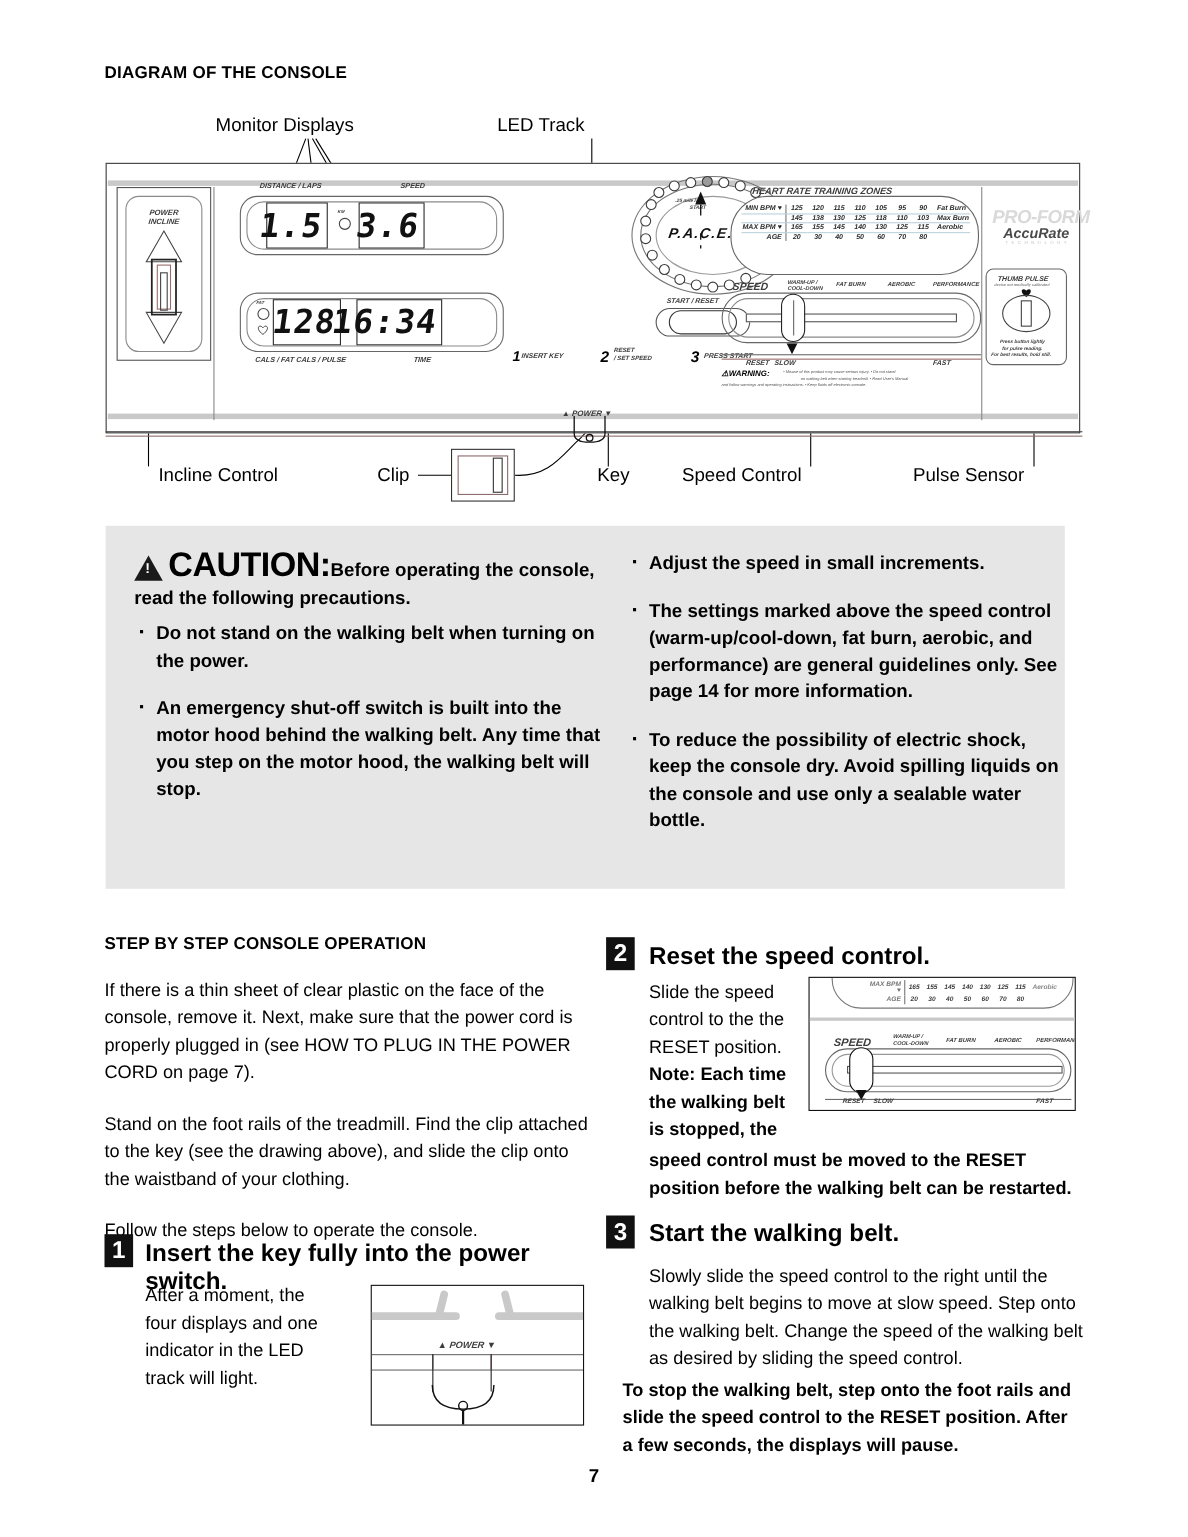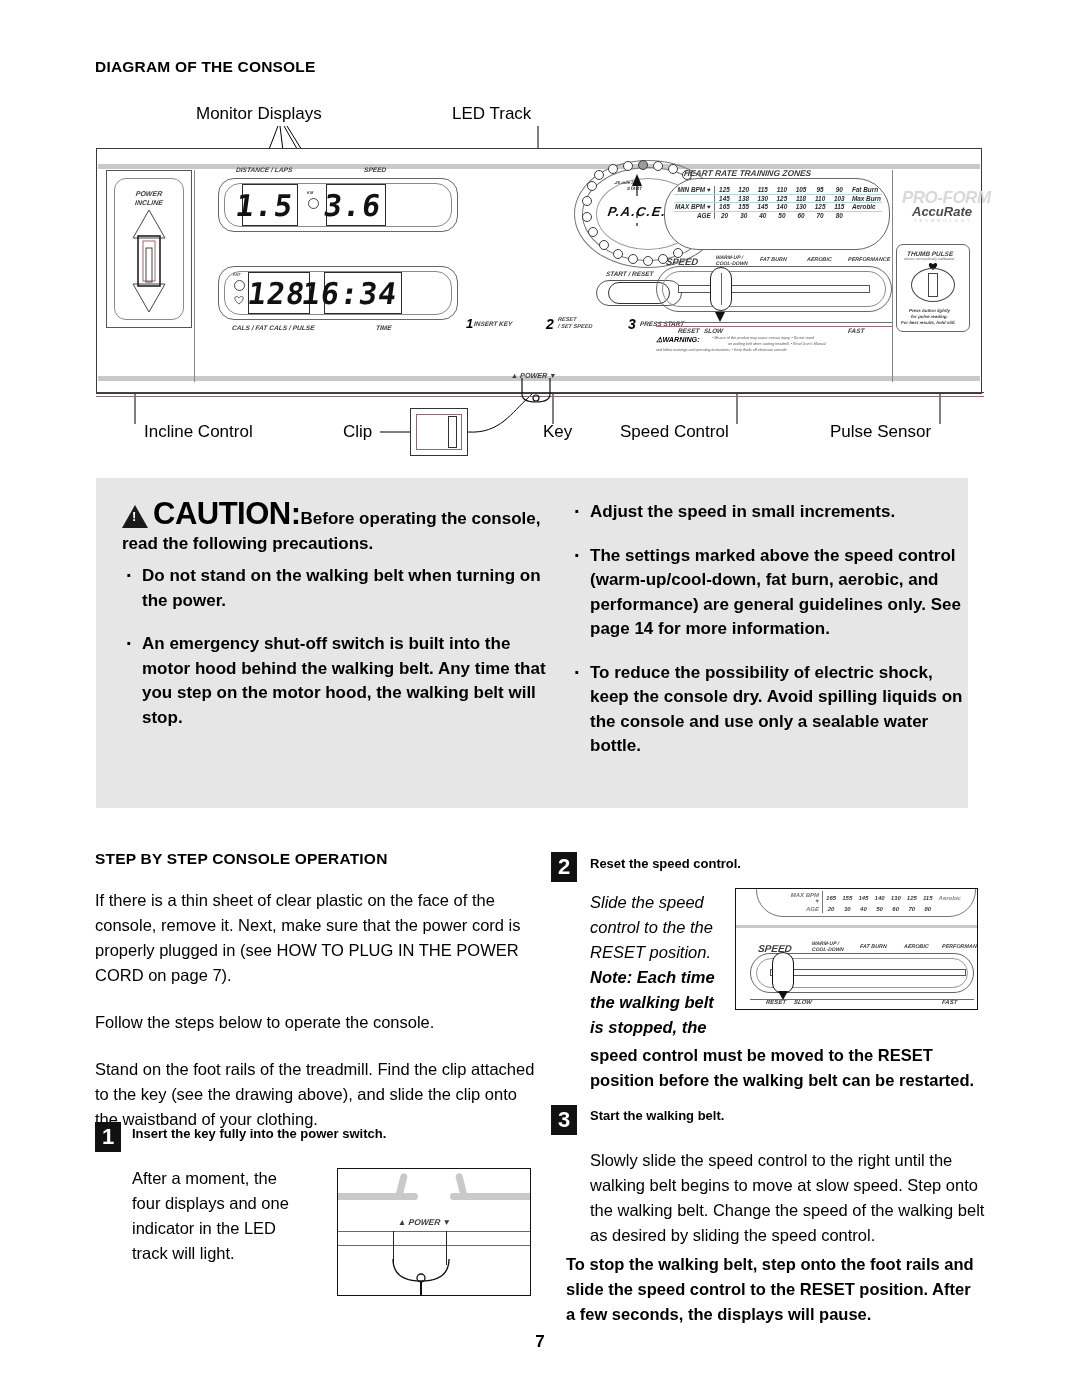--- a/index.html
+++ b/index.html
@@ -332,21 +332,21 @@
     color: #fff;
     font-size: 22px;
     font-weight: bold;
     display: flex;
     align-items: center;
     justify-content: center;
     font-family: "Liberation Sans", sans-serif;
   }
   .step-head {
     position: absolute;
-    font-size: 13px;
+    font-size: 22px;
     font-weight: bold;
   }
 
   
   .inset {
     position: absolute;
     border: 1.6px solid #111;
     box-sizing: border-box;
     background: #fff;
     overflow: hidden;
@@ -624,22 +624,22 @@
         <div class="bullet-item">Adjust the speed in small increments.</div>
         <div class="bullet-item">The settings marked above the speed control (warm-up/cool-down, fat burn, aerobic, and performance) are general guidelines only. See page 14 for more information.</div>
         <div class="bullet-item">To reduce the possibility of electric shock, keep the console dry. Avoid spilling liquids on the console and use only a sealable water bottle.</div>
       </div>
   </div>
 
   <div class="section-title" id="stepbystep-title">STEP BY STEP CONSOLE OPERATION</div>
 
   <div class="body-col" id="intro-col" style="left:95px; top:888px; width:440px;">
       <p>If there is a thin sheet of clear plastic on the face of the console, remove it. Next, make sure that the power cord is properly plugged in (see HOW TO PLUG IN THE POWER CORD on page 7).</p>
+      <p>Stand on the foot rails of the treadmill. Find the clip attached to the key (see the drawing above), and slide the clip onto the waistband of your clothing.</p>
       <p>Follow the steps below to operate the console.</p>
-      <p>Stand on the foot rails of the treadmill. Find the clip attached to the key (see the drawing above), and slide the clip onto the waistband of your clothing.</p>
     </div>
 
   <div class="step-badge" style="left:95px; top:1122px;">1</div>
   <div class="step-head" style="left:132px; top:1126px; width:400px;">Insert the key fully into the power switch.</div>
   <div class="body-col" style="left:132px; top:1166px; width:175px;">
     <p>After a moment, the four displays and one indicator in the LED track will light.</p>
   </div>
   <div class="inset" style="left:337px; top:1168px; width:194px; height:128px;">
     <div class="gline" style="left:-10px; top:24px; width:90px; height:7px; border-radius:4px;"></div>
     <div class="gline" style="left:60px; top:4px; width:7px; height:26px; border-radius:4px; transform:rotate(14deg);"></div>
@@ -654,21 +654,21 @@
     <svg style="position:absolute;left:52px;top:90px;width:62px;height:38px;">
       <path d="M3 0 Q3 22 31 22 Q59 22 59 0" fill="none" stroke="#111" stroke-width="1.3"></path>
       <circle cx="31" cy="19" r="4" fill="none" stroke="#111" stroke-width="1.3"></circle>
       <line x1="31" y1="23" x2="31" y2="38" stroke="#111" stroke-width="2"></line>
     </svg>
   </div>
 
   <div class="step-badge" style="left:551px; top:852px;">2</div>
   <div class="step-head" style="left:590px; top:856px; width:380px;">Reset the speed control.</div>
 
-  <div class="body-col" style="left:590px; top:890px; width:140px; line-height:25px;font-style:italic;">
+  <div class="body-col" style="left:590px; top:890px; width:140px; line-height:25px;">
     <p style="margin:0;">
       <span>Slide the speed control to the the RESET position. </span><span class="bold-para">Note: Each time the walking belt is stopped, the</span>
     </p>
   </div>
   <div class="body-col bold-para" style="left:590px; top:1043px; width:400px;">speed control must be moved to the RESET position before the walking belt can be restarted.</div>
 
   <div class="inset" style="left:735px; top:888px; width:243px; height:122px;">
 
     <table style="position:absolute; left:52px; top:2px; width:178px; border-collapse:collapse; font-style:italic; font-weight:bold; font-size:6px; color:#3a3a3a;">
       <tbody id="inset-hr-tbody">

